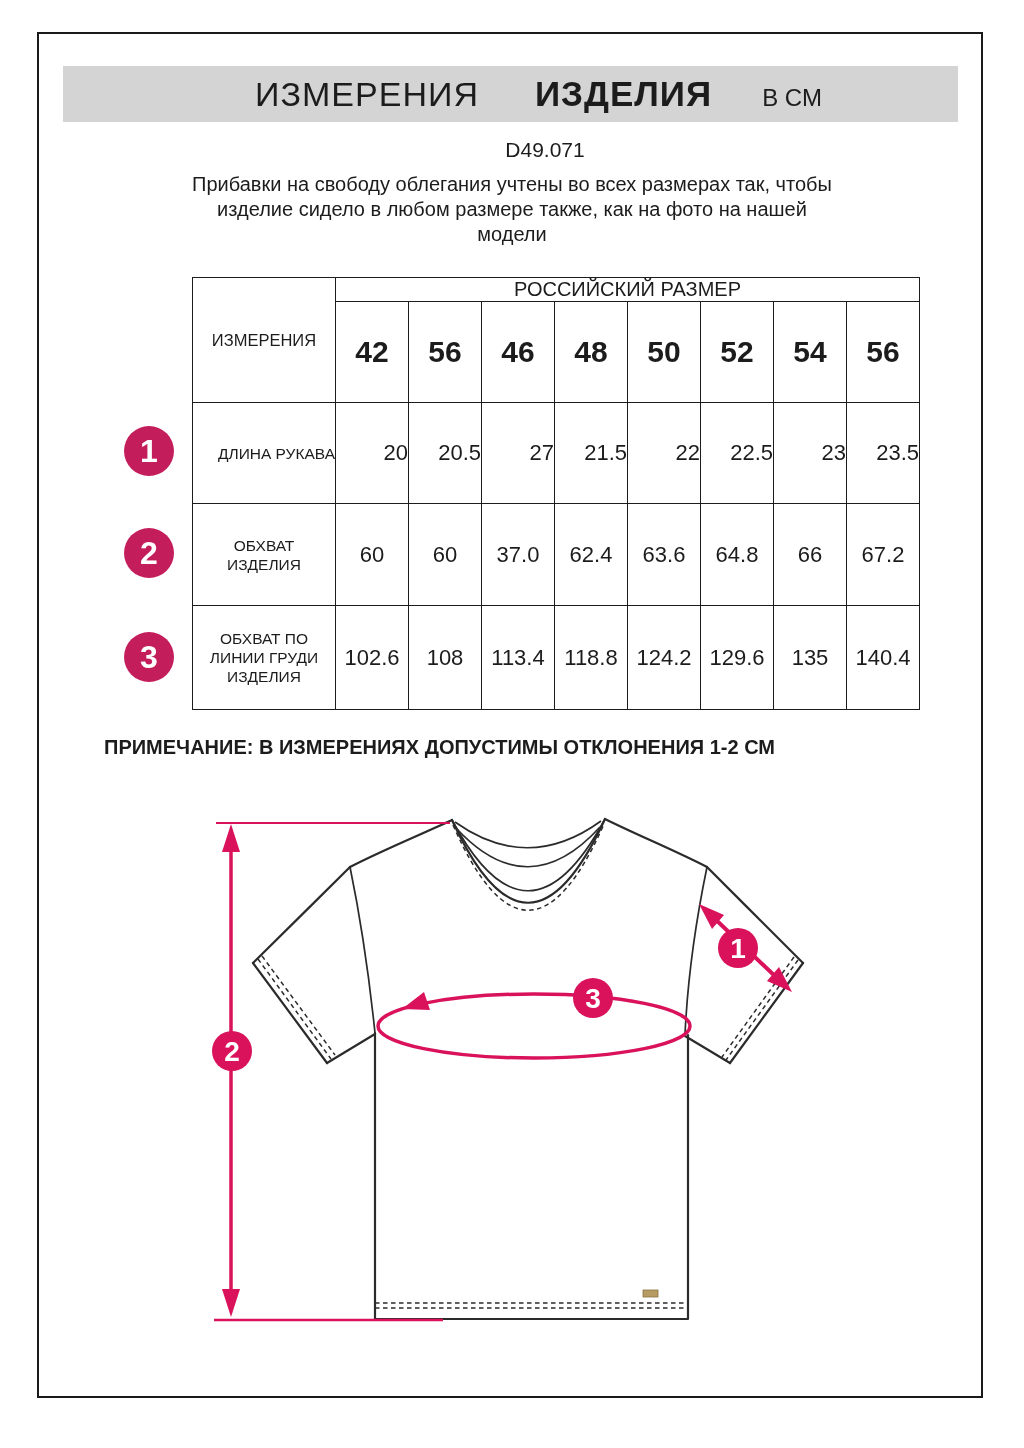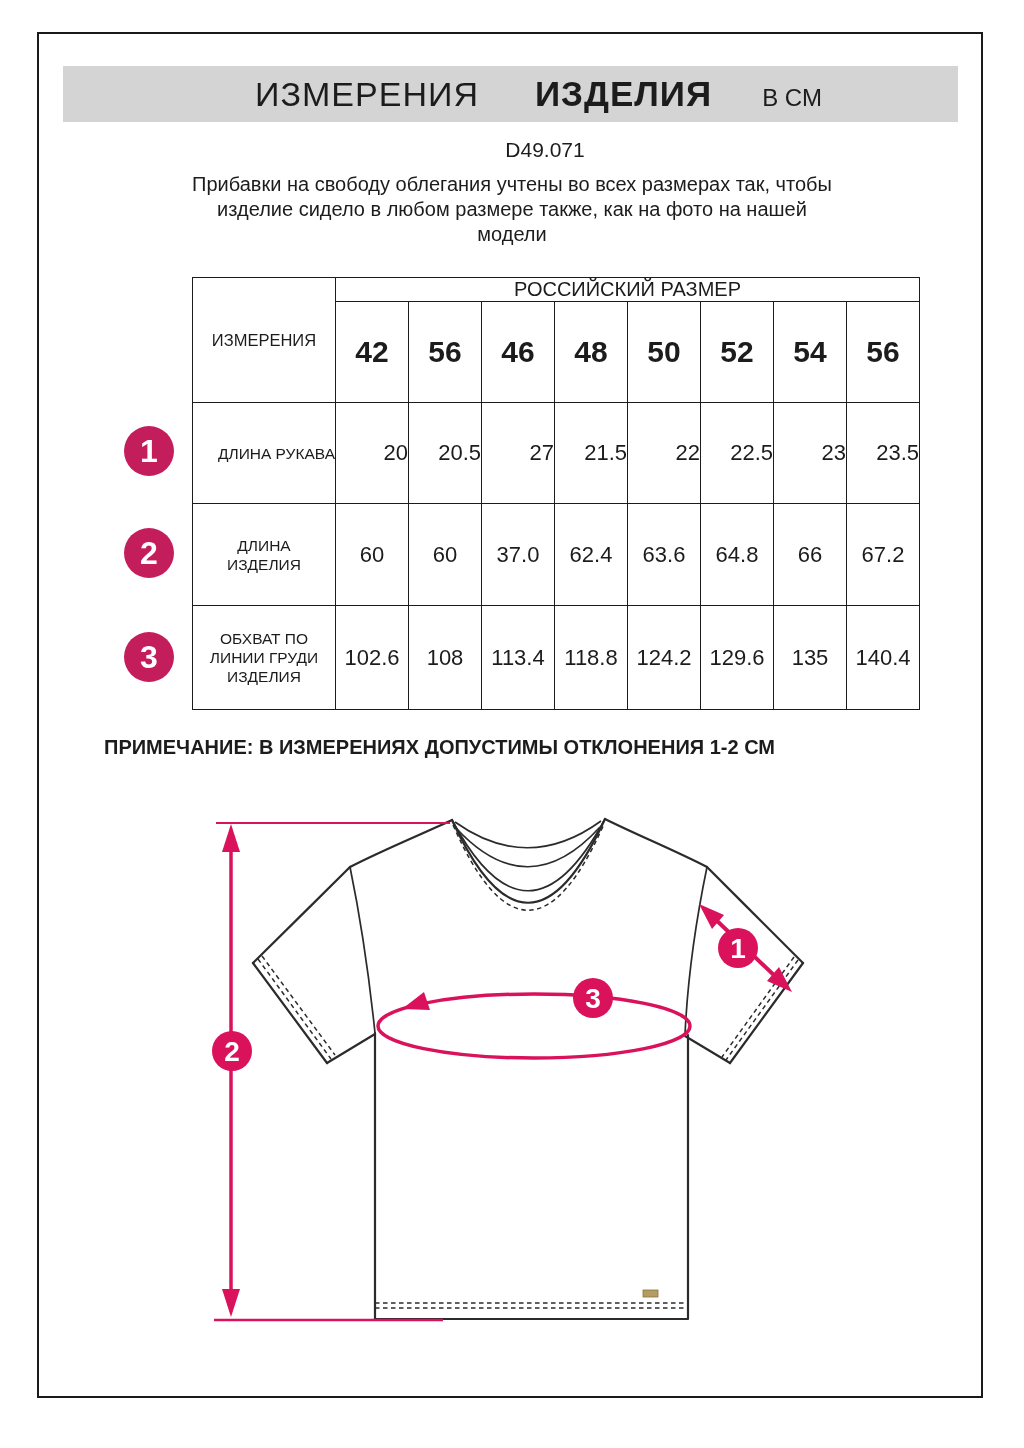--- a/index.html
+++ b/index.html
@@ -111,21 +111,21 @@
     <td class="val">20</td>
     <td class="val">20.5</td>
     <td class="val">27</td>
     <td class="val">21.5</td>
     <td class="val">22</td>
     <td class="val">22.5</td>
     <td class="val">23</td>
     <td class="val">23.5</td>
   </tr>
   <tr class="r2">
-    <td class="row-label">ДЛИНА
+    <td class="row-label">ОБХВАТ
 ИЗДЕЛИЯ</td>
     <td class="val">60</td>
     <td class="val">60</td>
     <td class="val">37.0</td>
     <td class="val">62.4</td>
     <td class="val">63.6</td>
     <td class="val">64.8</td>
     <td class="val">66</td>
     <td class="val">67.2</td>
   </tr>

